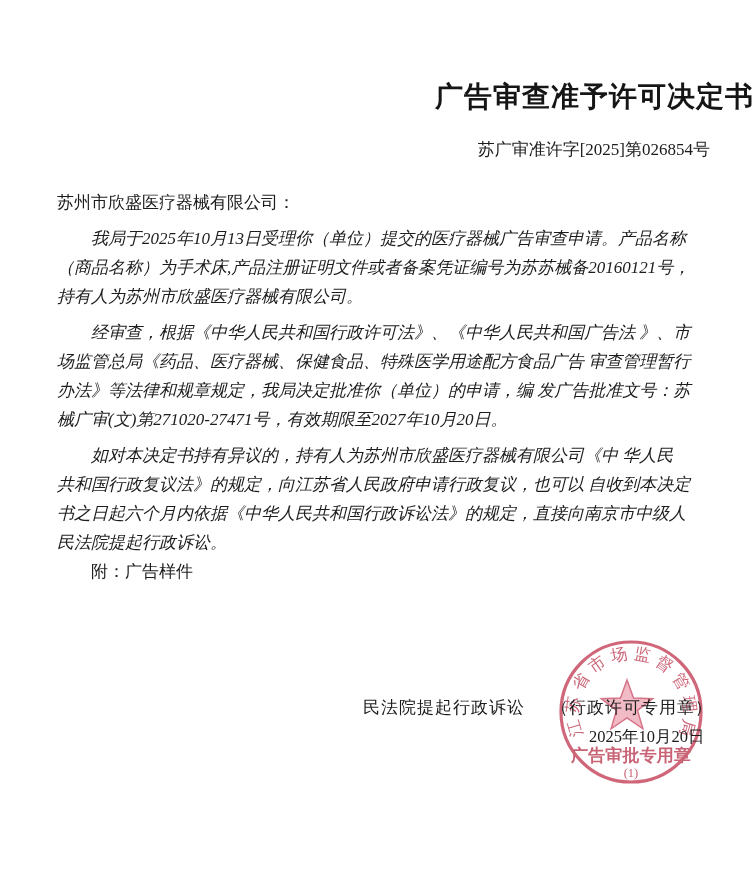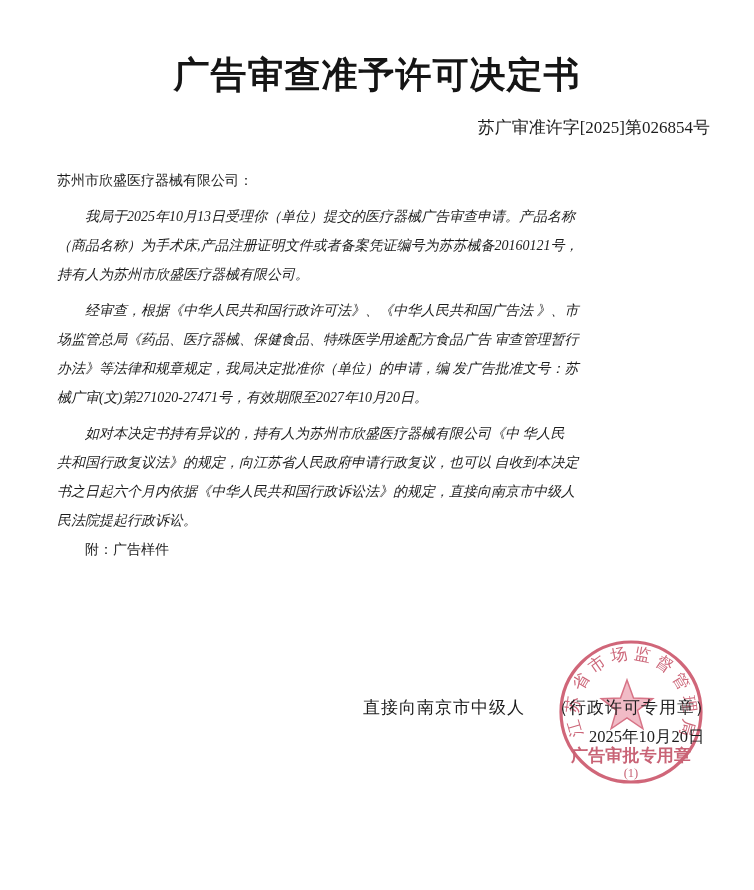--- a/index.html
+++ b/index.html
@@ -6,39 +6,39 @@
   .page{
     position:relative;
     width:754px;height:890px;
     background:#ffffff;
     font-family:"Liberation Serif","DejaVu Serif",serif;
     color:#1c1c1c;
     overflow:hidden;
   }
   .doc-title{
     margin:0;
-    padding-top:56px;
-    text-align:center;
-    font-size:36px;
+    padding-top:78px;
+    text-align:right;
+    font-size:28px;
     font-weight:600;
     letter-spacing:1px;
     line-height:38px;
     color:#151515;
   }
   .doc-number{
     margin-top:22px;
     padding-right:44px;
     text-align:right;
     font-size:17px;
     line-height:24px;
     padding-left:28px;
   }
   .content{
     padding:0 14px 0 57px;
-    font-size:14px;
+    font-size:17px;
     line-height:29px;
   }
   .recipient{
     margin-top:26px;
     white-space:pre-line;
   }
   .para{
     margin:7px 0 0 0;
     text-indent:2em;
     white-space:pre-line;
@@ -93,21 +93,21 @@
 办法》等法律和规章规定，我局决定批准你（单位）的申请，编 发广告批准文号：苏
 械广审(文)第271020-27471号，有效期限至2027年10月20日。</p>
     <p class="para">如对本决定书持有异议的，持有人为苏州市欣盛医疗器械有限公司《中 华人民
 共和国行政复议法》的规定，向江苏省人民政府申请行政复议，也可以 自收到本决定
 书之日起六个月内依据《中华人民共和国行政诉讼法》的规定，直接向南京市中级人
 民法院提起行政诉讼。</p>
     <div class="attachment">附：广告样件</div>
   </div>
 
   <div class="sig-line">
-    <span>直接向南京市中级人</span>
+    <span>民法院提起行政诉讼</span>
     <span>（行政许可专用章）</span>
   </div>
   <div class="sig-date">2025年10月20日</div>
 
   <svg class="seal" viewBox="0 0 148 148" xmlns="http://www.w3.org/2000/svg">
     <circle cx="74" cy="74" r="70" fill="none" stroke="#cd5a6e" stroke-width="3.2"></circle>
     <path id="seal-arc-path" d="M 26 96.4 A 53 53 0 1 1 122 96.4" fill="none"></path>
     <polygon points="70,42 76.5,60.1 95.7,60.7 80.5,72.4 85.9,90.8 70,80 54.1,90.8 59.5,72.4 44.3,60.7 63.5,60.1" fill="#f0b6c2" stroke="#d4687c" stroke-width="1.5"></polygon>
     <text font-size="16.5" fill="#c85a6e">
       <textPath href="#seal-arc-path" startOffset="0" textLength="212" lengthAdjust="spacing">江苏省市场监督管理局</textPath>

